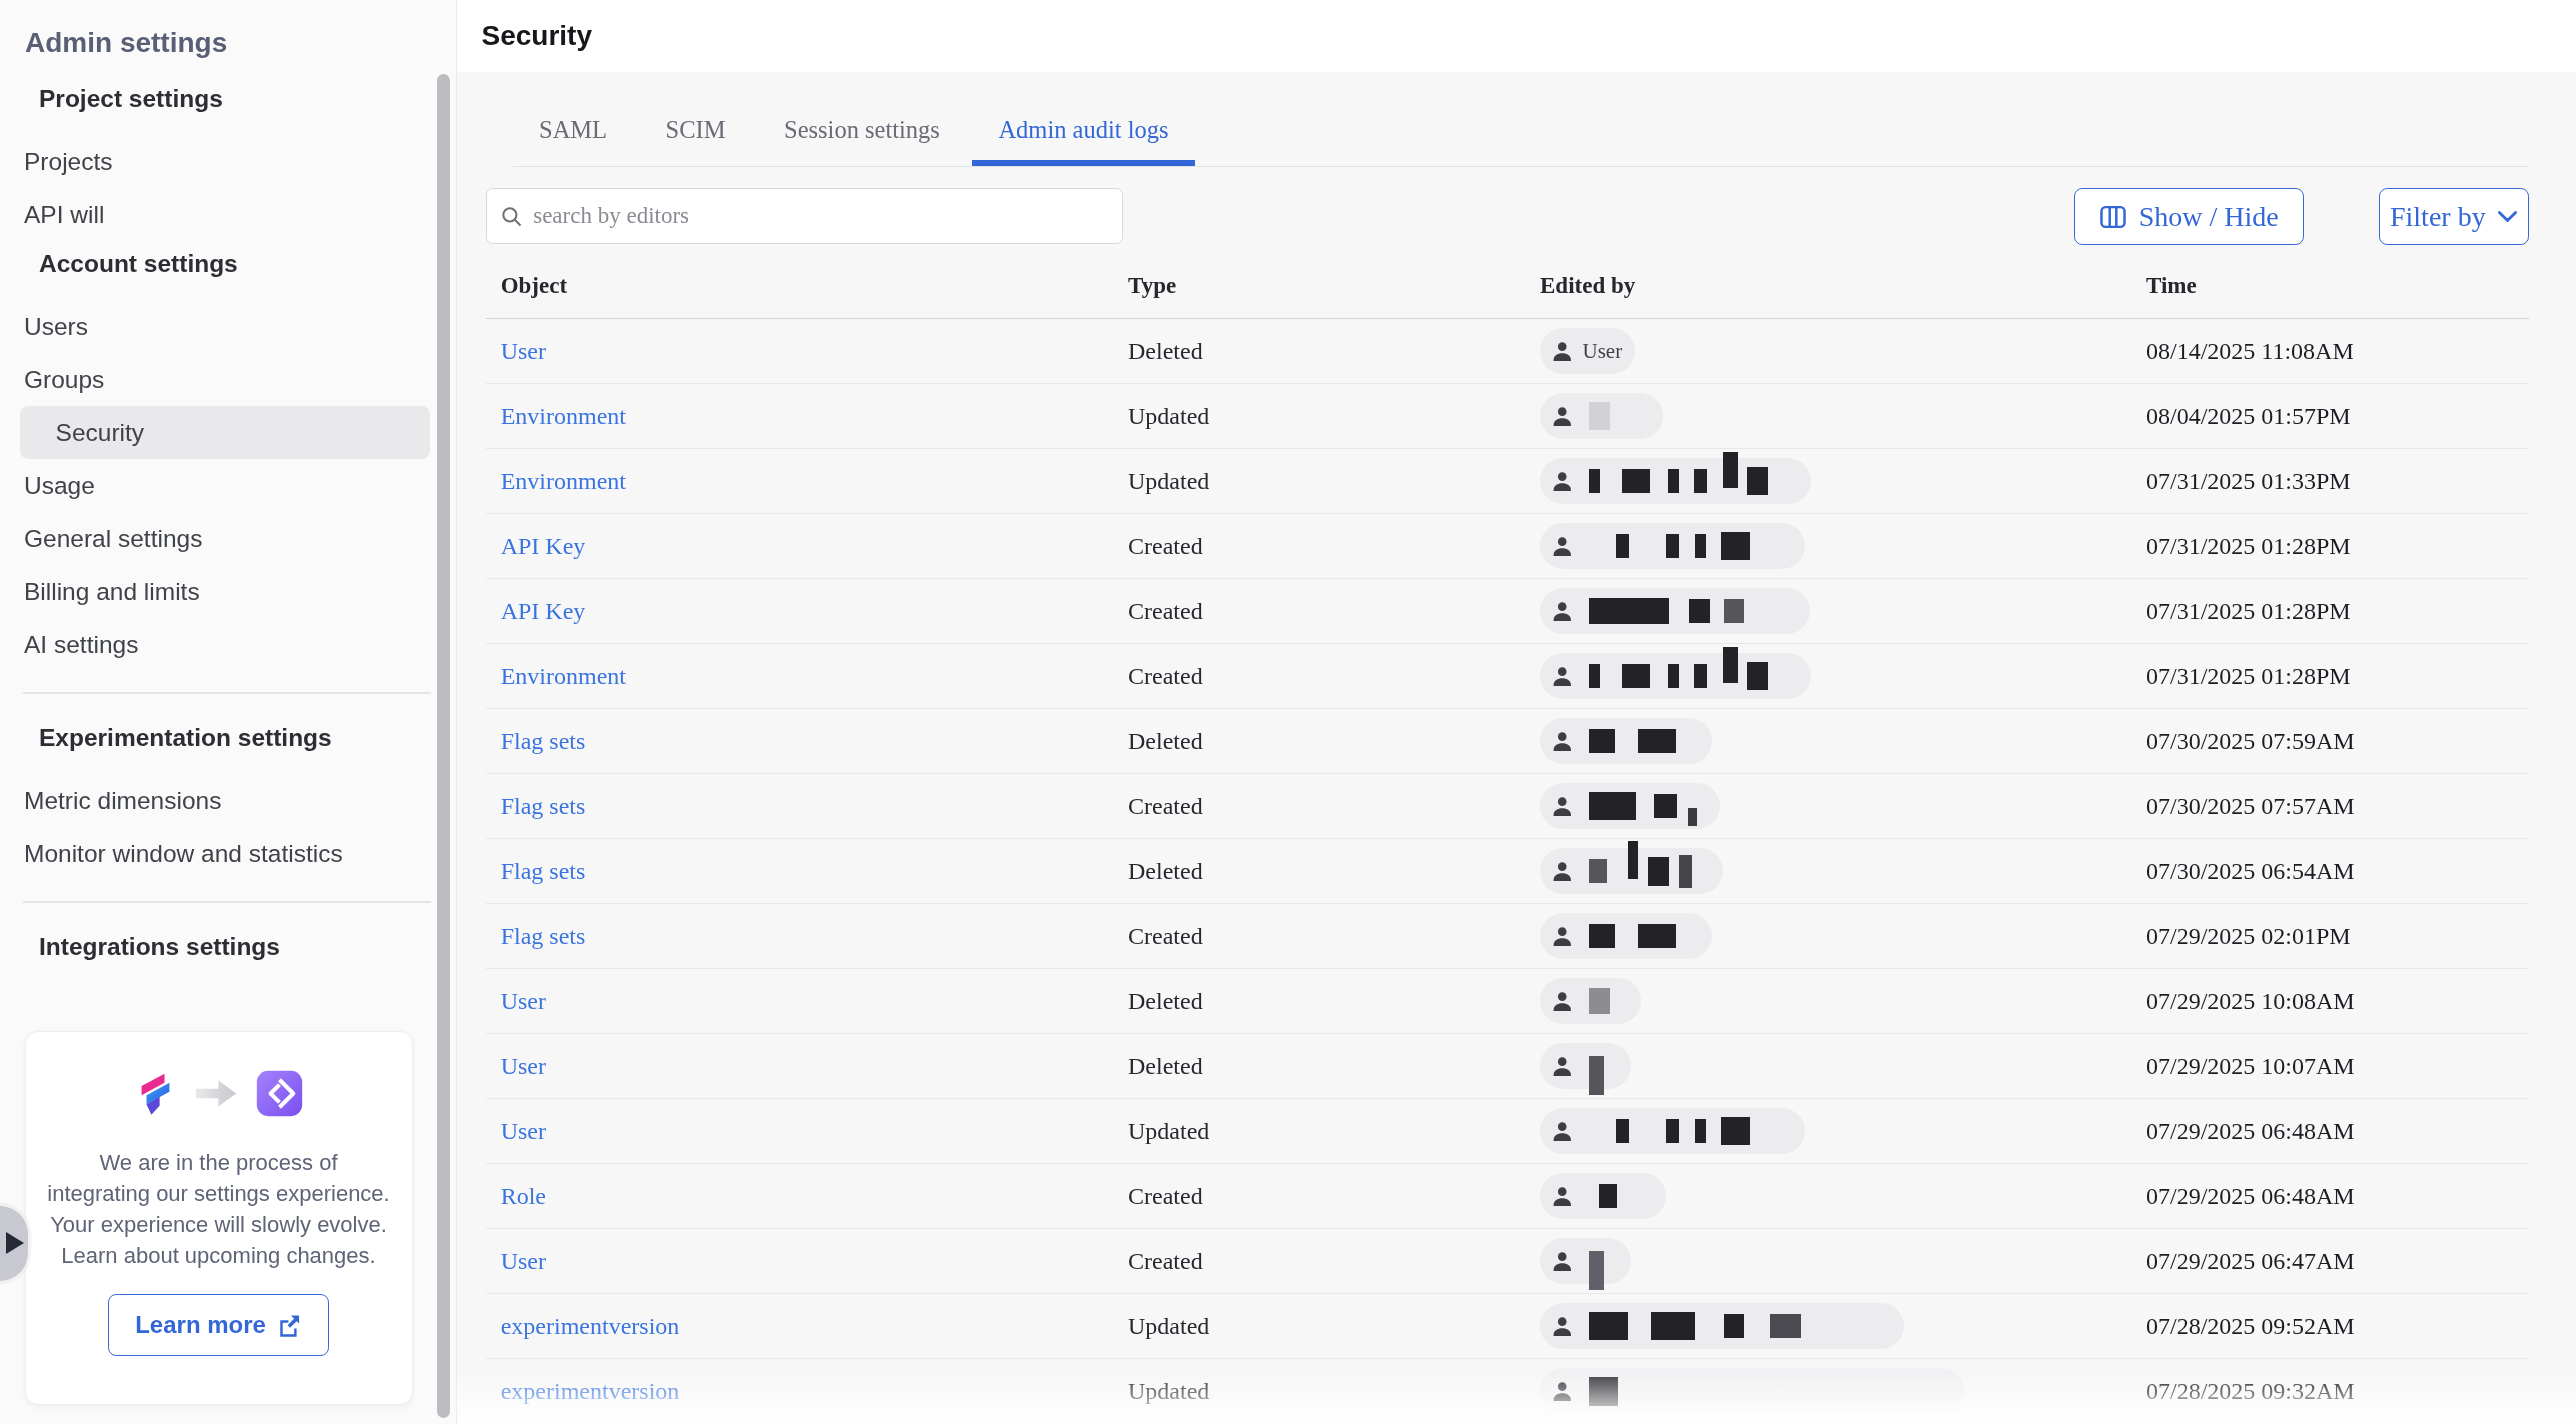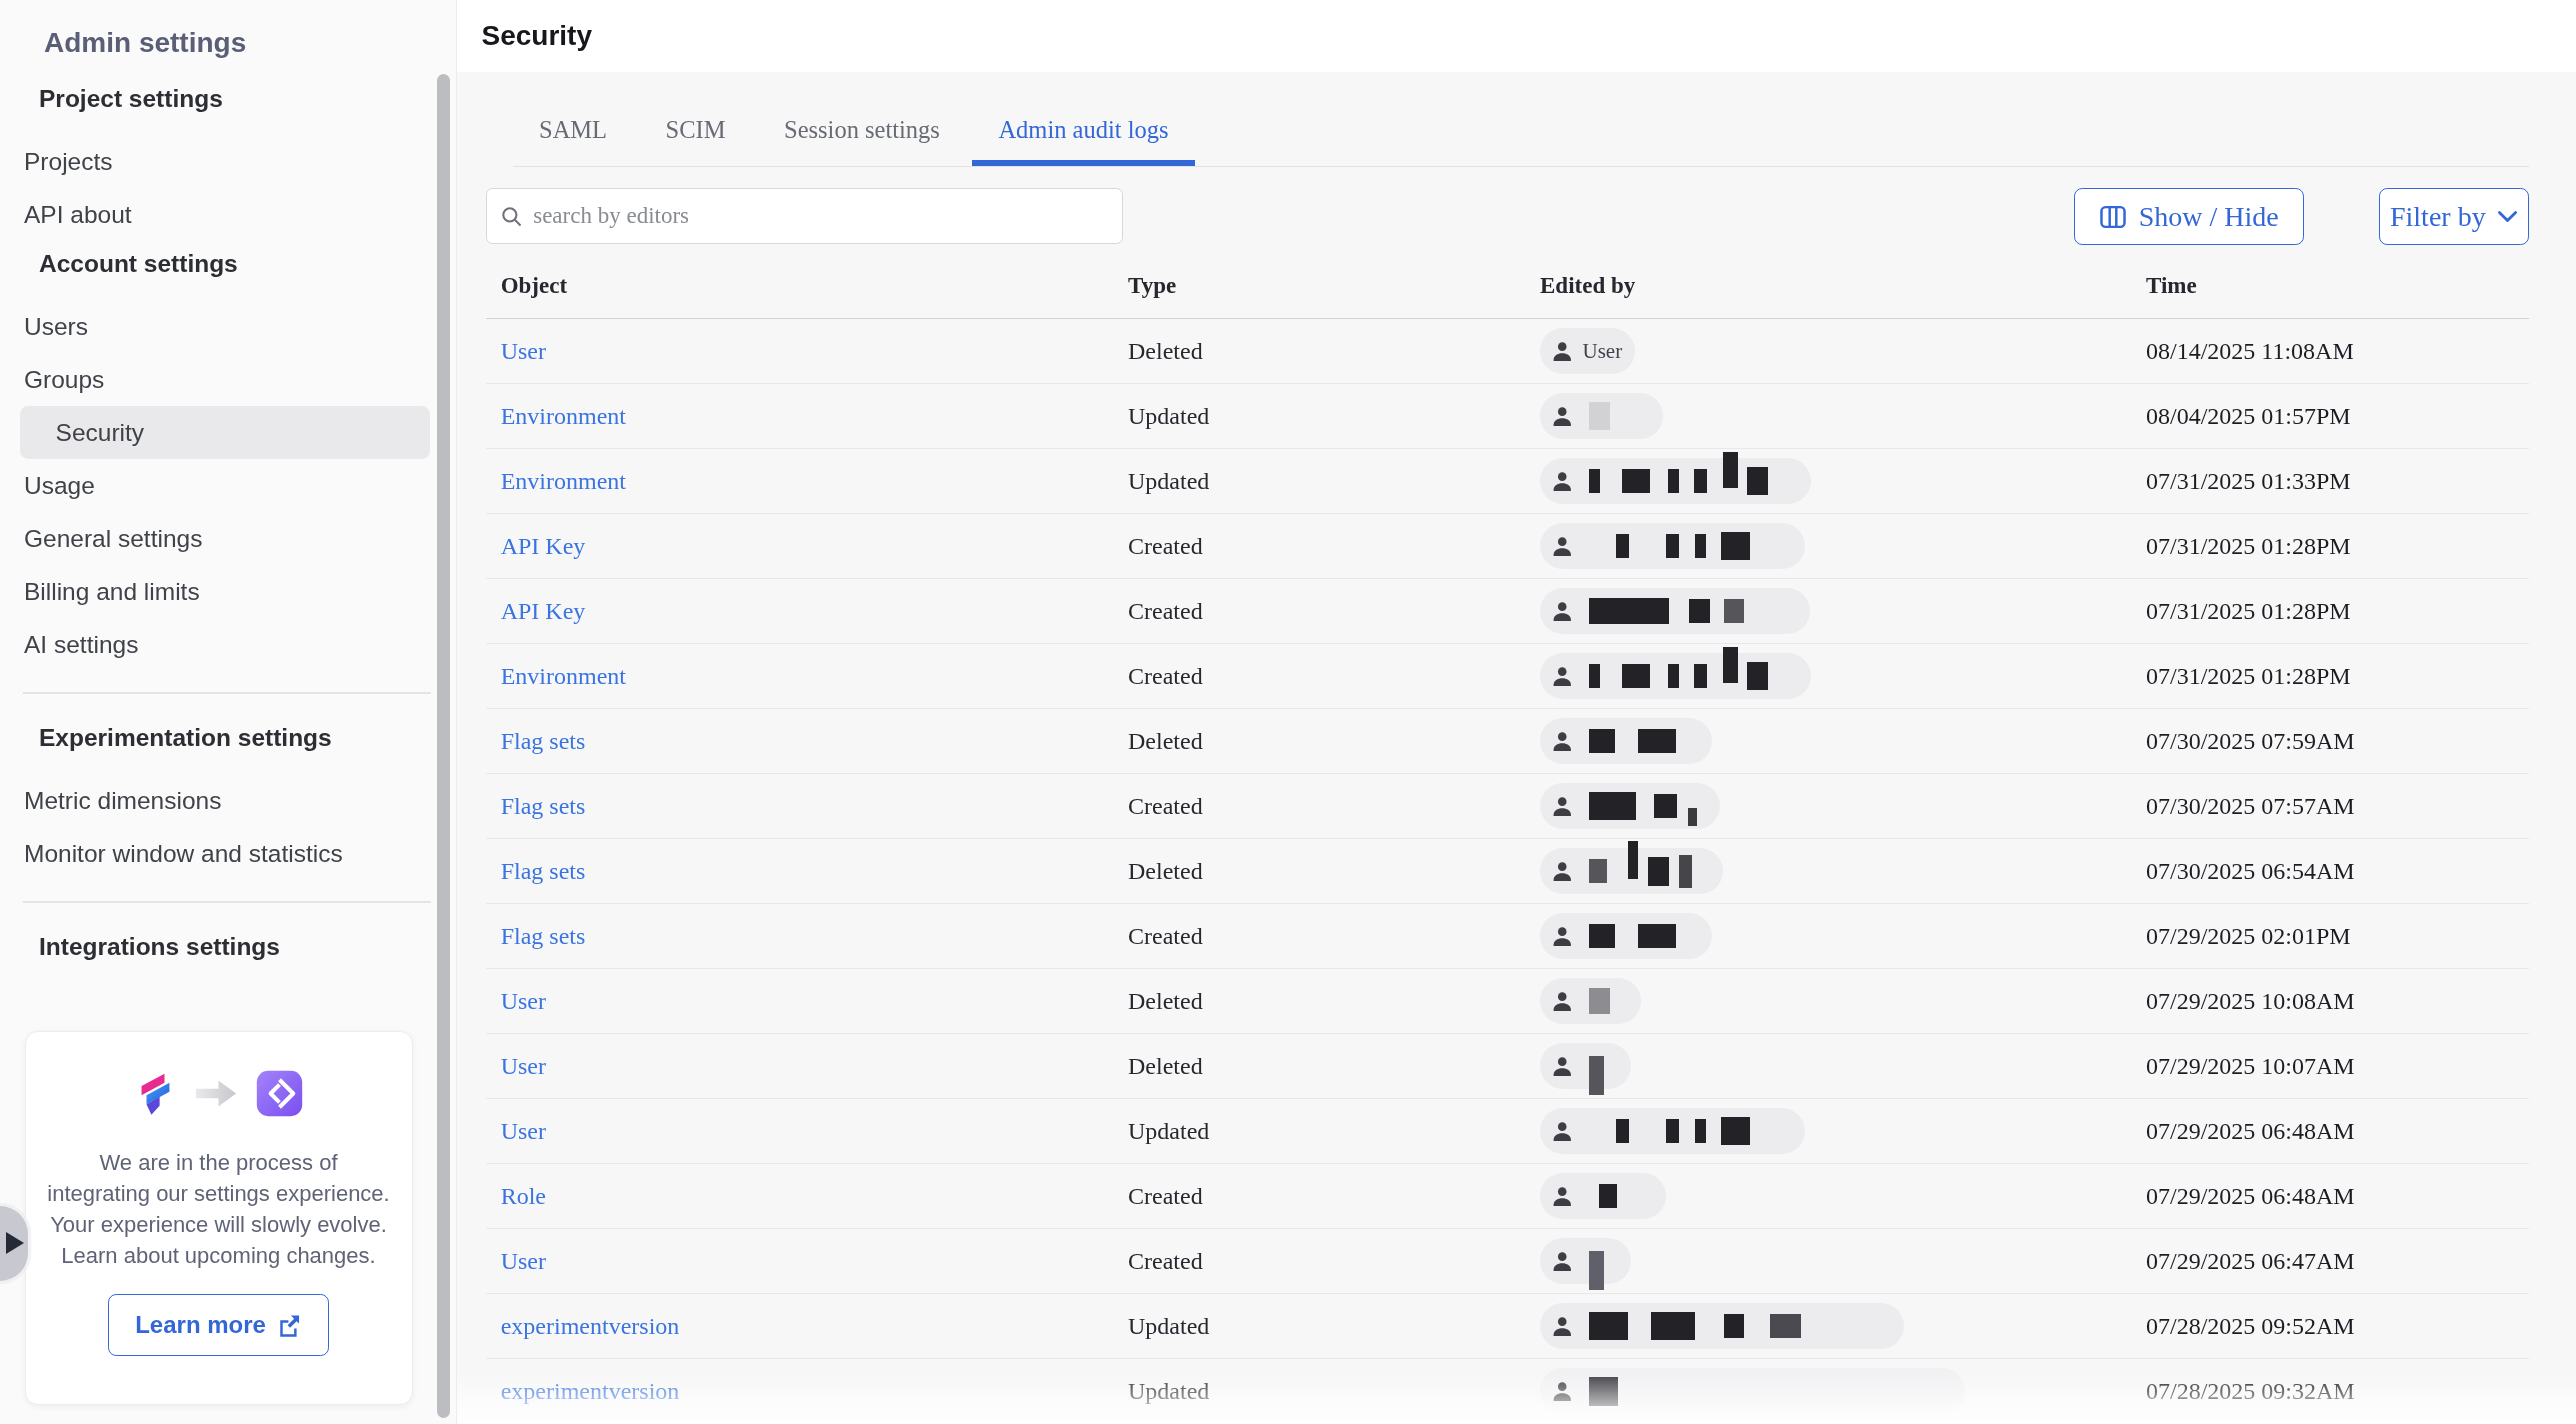--- a/index.html
+++ b/index.html
@@ -7,21 +7,21 @@
     width:2576px;height:1424px;position:relative;overflow:hidden;
     font-family:"Liberation Sans","DejaVu Sans",sans-serif;
     background:#f7f7f8;-webkit-font-smoothing:antialiased;
   }
   
   .sidebar{
     position:absolute;left:0;top:0;width:457px;height:1424px;
     background:#fafafa;border-right:1.6px solid #ececee;box-sizing:border-box;
   }
   .sb-title{
-    padding:21px 0 0 44px;height:44px;line-height:44px;
+    padding:21px 0 0 25px;height:44px;line-height:44px;
     font-size:28px;font-weight:700;color:var(--sbtitle,#5a5f76);
   }
   .sb-section-header{
     margin-top:11.4px;height:46px;line-height:46px;padding-left:39px;
     font-size:24.5px;font-weight:700;color:#2c2e34;
   }
   .sb-section-header.tight{margin-top:0;}
   .sb-items{margin-top:13px;}
   .sb-item{
     height:53px;line-height:53px;padding-left:24px;font-size:24.5px;color:#3f4248;
@@ -123,21 +123,21 @@
 </style>
 </head>
 <body style="--accent: #3366d6; --link: #3a74e0; --sbtitle: #5a5f76;">
 
 <aside class="sidebar">
   <div class="sb-title">Admin settings</div>
   <nav id="sidebar-nav">
       <div class="sb-section-header">Project settings</div>
       <div class="sb-items">
         <div class="sb-item">Projects</div>
-        <div class="sb-item">API about</div>
+        <div class="sb-item">API will</div>
       </div>
       <div class="sb-section-header tight">Account settings</div>
       <div class="sb-items">
         <div class="sb-item">Users</div>
         <div class="sb-item">Groups</div>
         <div class="sb-item selected">Security</div>
         <div class="sb-item">Usage</div>
         <div class="sb-item">General settings</div>
         <div class="sb-item">Billing and limits</div>
         <div class="sb-item">AI settings</div>

